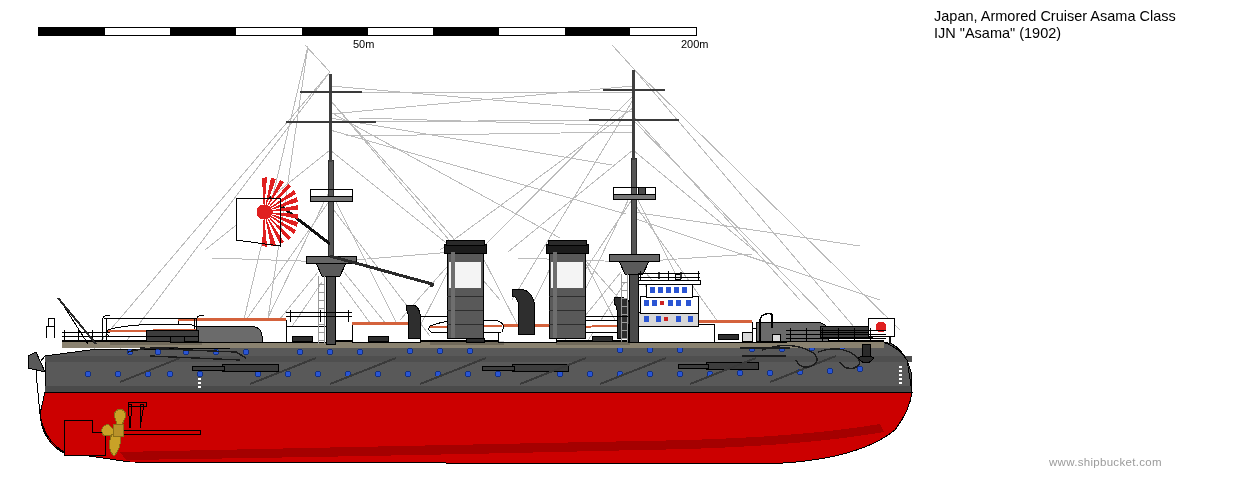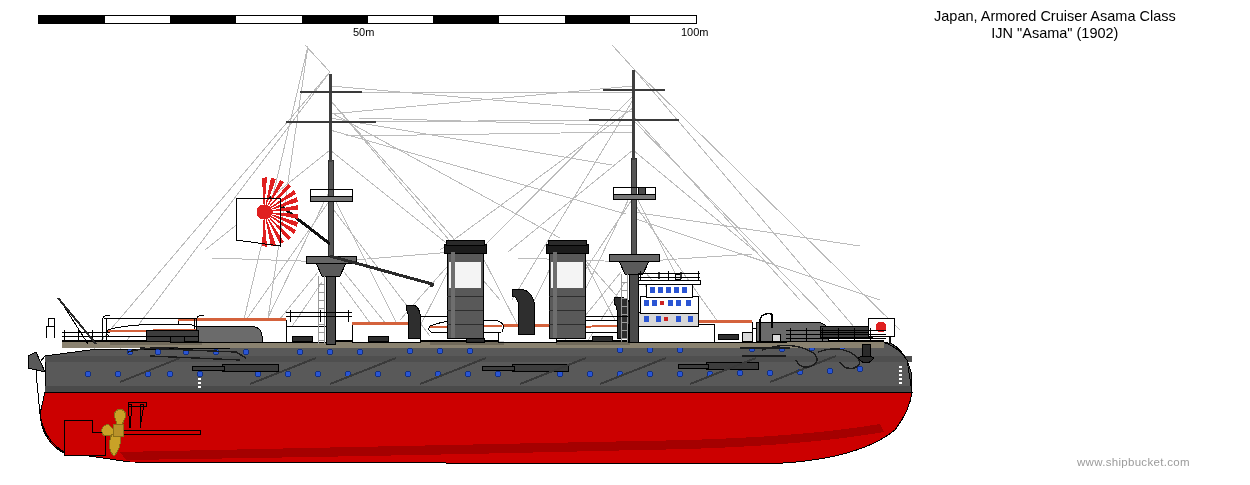--- a/index.html
+++ b/index.html
@@ -1,39 +1,39 @@
 <!DOCTYPE html>
 <html><head>
 <meta charset="utf-8">
 <style>
   html,body{margin:0;padding:0;background:#ffffff;}
   body{width:1250px;height:485px;position:relative;overflow:hidden;
        font-family:"Liberation Sans","DejaVu Sans",sans-serif;}
 
   
-  #scalebar-wrap{position:absolute;left:0;top:4px;width:760px;height:42px;padding-left:8px;}
+  #scalebar-wrap{position:absolute;left:0;top:16px;width:760px;height:42px;padding-left:8px;}
   #scalebar{position:absolute;left:38px;top:11px;height:9px;width:659px;
             border:1px solid #000;box-sizing:border-box;background:#fff;display:flex;}
   #scalebar .seg{height:100%;flex:1 1 0;}
   #scalebar .seg.on{background:#000;}
   #scalebar .seg.off{background:#ffffff;}
   .scale-label{position:absolute;font-size:11px;color:#000;white-space:nowrap;
                letter-spacing:0px;top:22px;}
   #scale-label-50{left:353px;}
   #scale-label-100{left:681px;}
 
   
-  #titleblock{position:absolute;left:934px;top:8px;color:#000;text-align:center;}
+  #titleblock{position:absolute;left:934px;top:8px;color:#000;}
   #titleblock .t1{font-size:14.5px;line-height:17px;white-space:nowrap;}
   #titleblock .t2{font-size:14.5px;line-height:17px;white-space:nowrap;}
   #titleblock .t3{font-size:10.5px;line-height:15px;white-space:nowrap;padding-left:2px;}
 
   
   #watermark{position:absolute;left:1049px;top:456px;font-size:11.5px;color:#9b9b9b;
-             letter-spacing:.3px;white-space:nowrap;margin-left:28px;}
+             letter-spacing:.3px;white-space:nowrap;}
 
   
   #ship-canvas{position:absolute;left:0;top:0;width:1250px;height:485px;}
   svg{display:block;}
 </style>
 </head>
 <body>
 
 <div id="scalebar-wrap">
   <div id="scalebar">
@@ -42,21 +42,21 @@
     <div class="seg on"></div>
     <div class="seg off"></div>
     <div class="seg on"></div>
     <div class="seg off"></div>
     <div class="seg on"></div>
     <div class="seg off"></div>
     <div class="seg on"></div>
     <div class="seg off"></div>
   </div>
   <div class="scale-label" id="scale-label-50">50m</div>
-  <div class="scale-label" id="scale-label-100">100m</div>
+  <div class="scale-label" id="scale-label-100">200m</div>
 </div>
 
 <div id="titleblock">
   <div class="t1">Japan, Armored Cruiser Asama Class</div>
   <div class="t2">IJN "Asama" (1902)</div>
 </div>
 
 <div id="watermark">www.shipbucket.com</div>
 
 <div id="ship-canvas">

